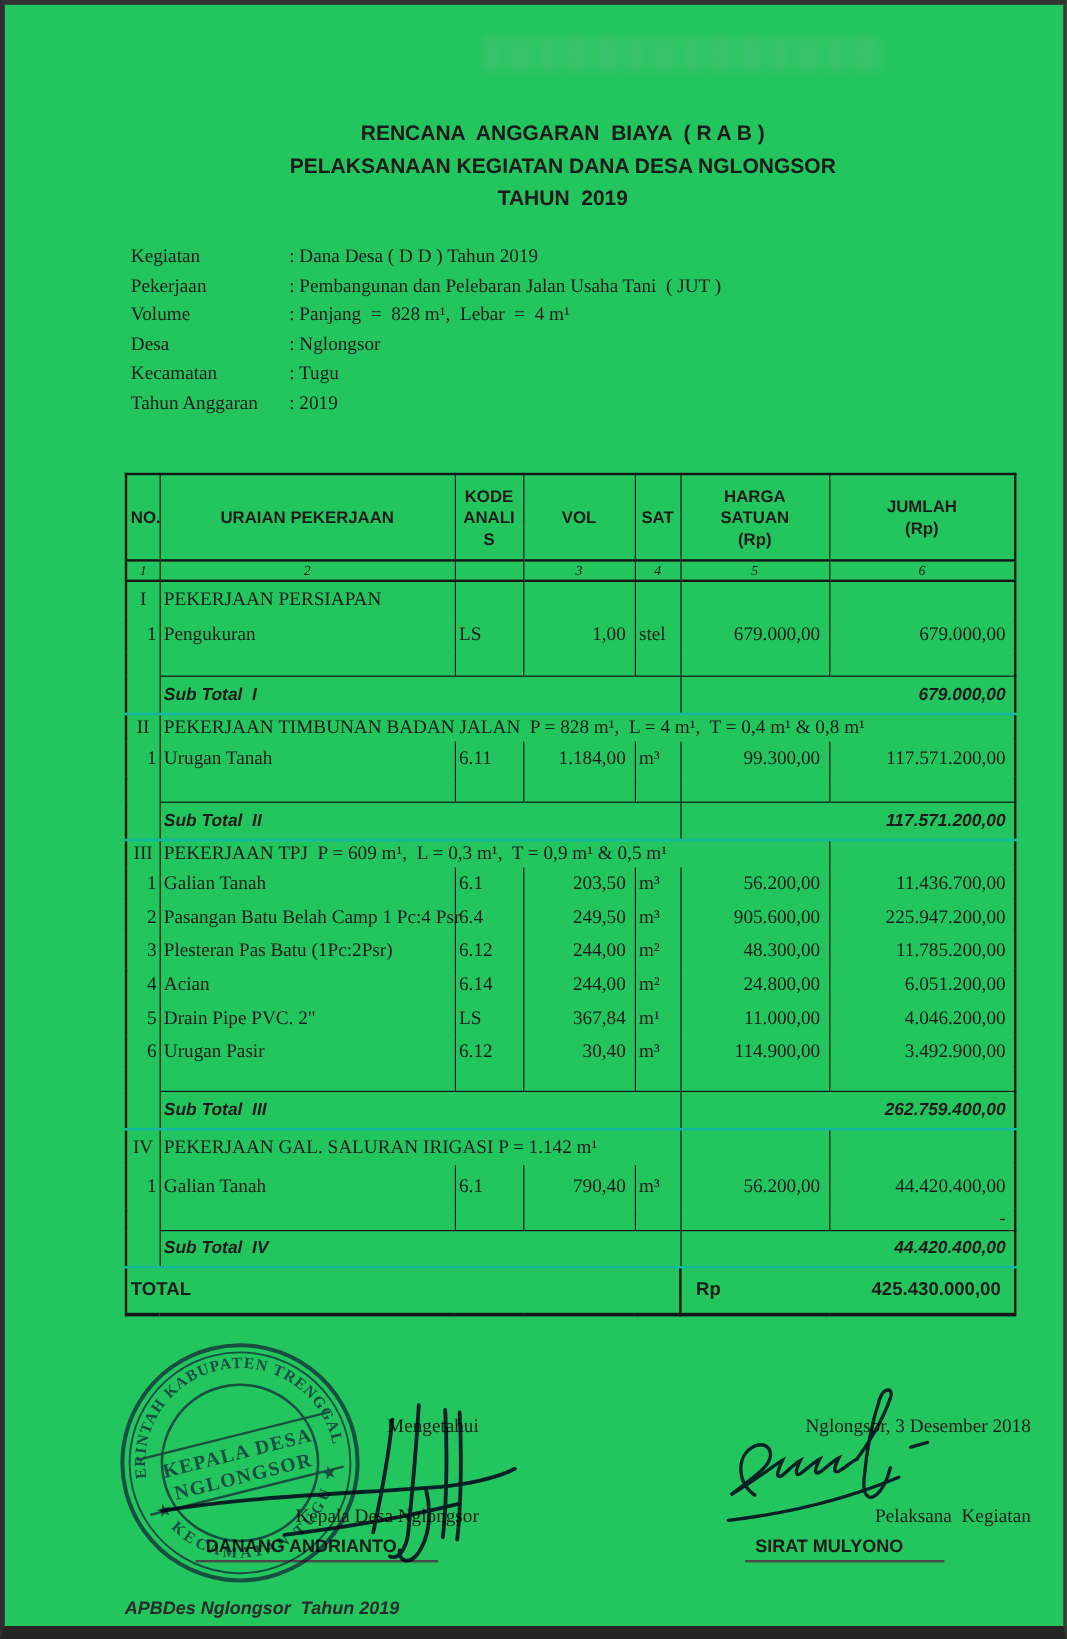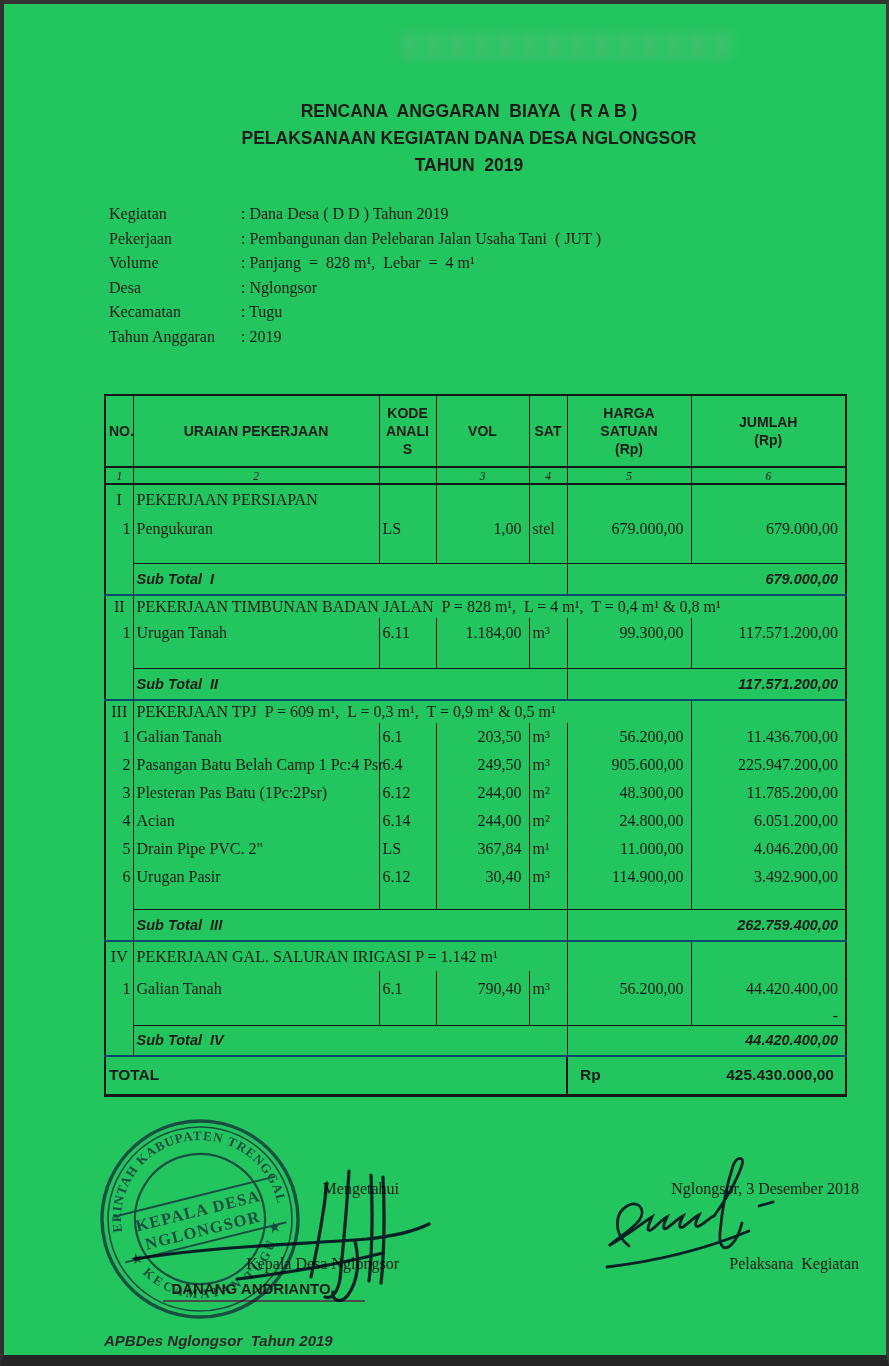--- a/index.html
+++ b/index.html
@@ -29,21 +29,21 @@
   .hd{font-family:"Liberation Sans",sans-serif;font-weight:bold;font-size:14px;text-align:center;
       white-space:pre-line;line-height:1.3;border-bottom:2px solid #161616;}
   .cn{font-family:"Liberation Serif",serif;font-style:italic;font-size:11.5px;text-align:center;
       border-bottom:2px solid #161616;}
   .c{text-align:left;}
   .r{text-align:right;padding-right:7px;}
   .no{text-align:right;padding-right:2px;}
   .noc{text-align:center;}
   .l{padding-left:3px;}
   .pre{white-space:pre;}
-  .secTop td{border-top:2px solid #0c4a6e;}
+  .secTop td{border-top:2px solid #14b8a6;}
   .stTop{border-top:1.5px solid #161616;}
   .sub{font-family:"Liberation Sans",sans-serif;font-weight:bold;font-style:italic;font-size:14.5px;}
   .tot{font-family:"Liberation Sans",sans-serif;font-weight:bold;font-size:15.5px;}
   .ovf{position:relative;}
   .ovf-span{position:absolute;left:3px;top:50%;transform:translateY(-50%);white-space:nowrap;z-index:5;}
   .totflex{display:flex;justify-content:space-between;align-items:flex-end;padding:0 8px 0 9px;}
   
   .sigtxt{position:absolute;text-align:right;font-family:"Liberation Serif",serif;font-size:16px;line-height:25px;white-space:pre;}
   .sig-left-txt{left:115px;top:1122px;width:280px;}
   .sig-right-txt{left:555px;top:1122px;width:300px;}
@@ -298,20 +298,23 @@
     <div>Mengetahui</div>
     <div>Kepala Desa Nglongsor</div>
   </div>
   <div class="sigtxt sig-right-txt">
     <div>Nglongsor, 3 Desember 2018</div>
     <div>Pelaksana  Kegiatan</div>
   </div>
 
   <div class="nameline name-left">
     <span class="uline">DANANG ANDRIANTO</span>
+  </div>
+  <div class="nameline name-right">
+    <span class="uline">SIRAT MULYONO</span>
   </div>
 
   <svg class="sig-svg" style="left:115px;top:1155px" width="320" height="150" viewBox="0 0 320 150">
     <g fill="none" stroke="#222a66" stroke-width="3.2" stroke-linecap="round">
       <path d="M208,24 C205,52 199,86 192,118"></path>
       <path d="M230,12 C228,46 224,90 221,120 C219,132 213,141 206,138"></path>
       <path d="M252,16 C254,52 253,96 250,122"></path>
       <path d="M264,18 C266,54 265,98 262,124"></path>
       <path d="M16,100 C88,88 168,86 248,80 C276,77 298,71 310,65"></path>
       <path d="M118,120 C168,114 216,106 264,94"></path>

